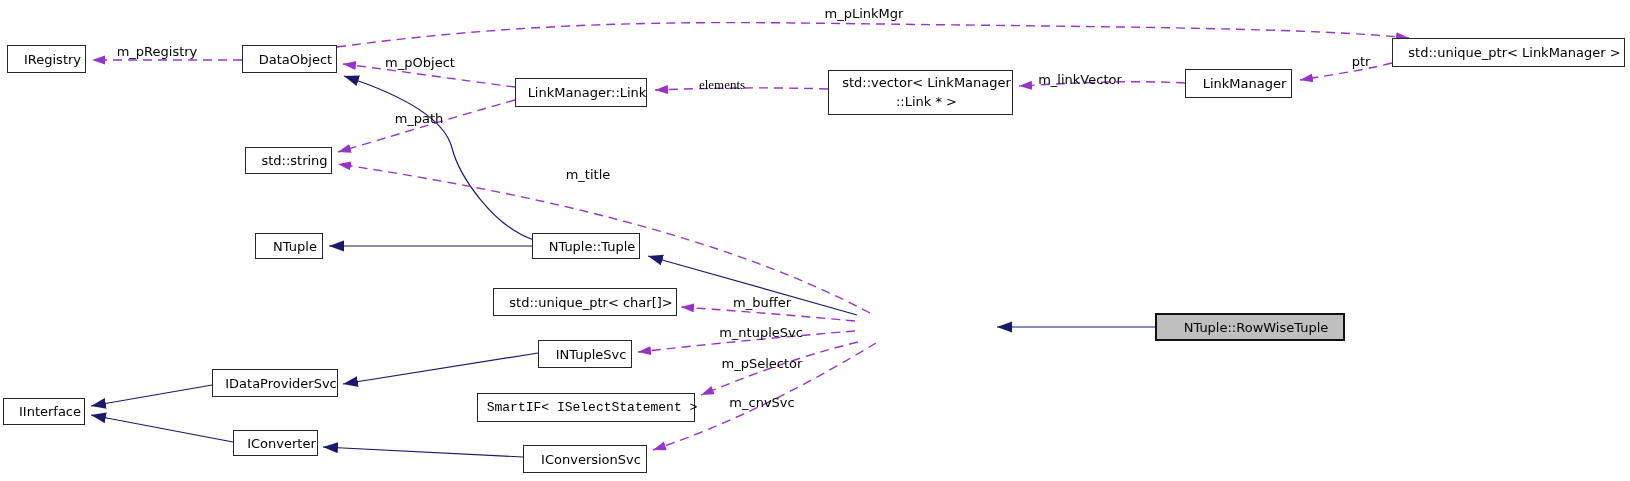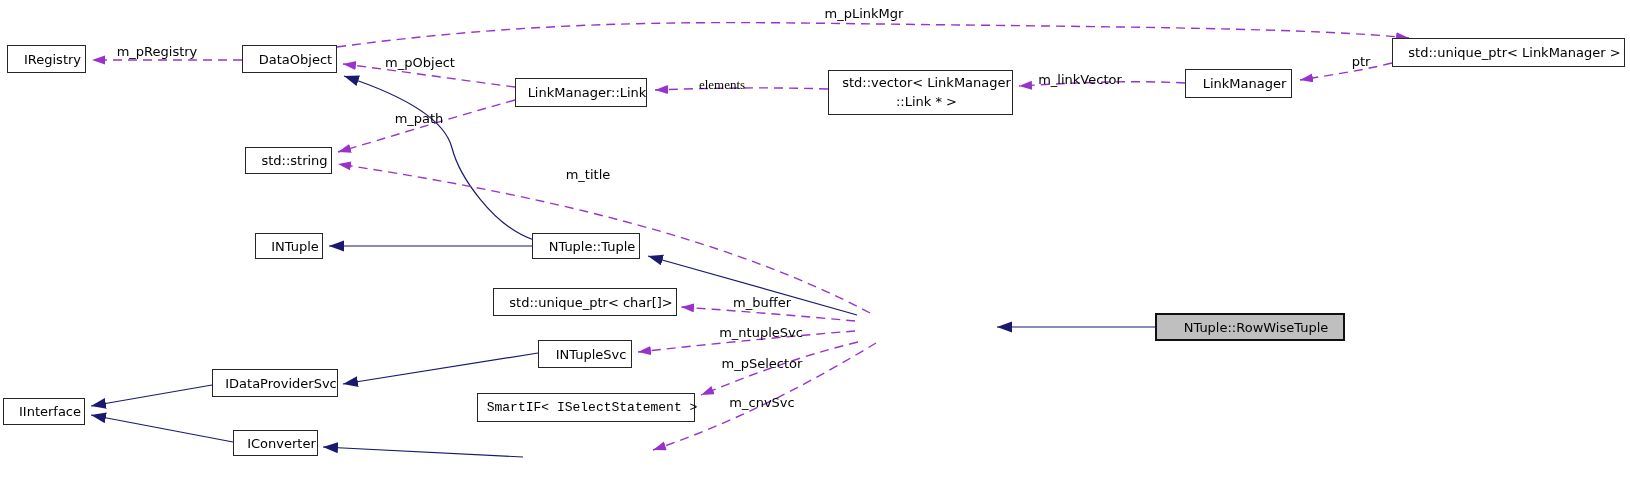--- a/index.html
+++ b/index.html
@@ -88,36 +88,39 @@
     <span>std::vector&lt; LinkManager</span>
     <span>::Link * &gt;</span>
   </div>
   <div class="node" style="left:1185px;top:69px;width:107px;height:29px;">
       <span>LinkManager</span>
     </div>
   <div class="node" style="left:1392px;top:38px;width:233px;height:29px;">
       <span>std::unique_ptr&lt; LinkManager &gt;</span>
     </div>
   <div class="node" style="left:255px;top:233px;width:68px;height:26px;">
-      <span>INTuple</span>
+      <span>NTuple</span>
     </div>
   <div class="node" style="left:532px;top:233px;width:108px;height:26px;">
       <span>NTuple::Tuple</span>
     </div>
   <div class="node" style="left:493px;top:288px;width:184px;height:28px;">
       <span>std::unique_ptr&lt; char[]&gt;</span>
     </div>
   <div class="node highlight" style="left:1155px;top:313px;width:190px;height:28px;">
       <span>NTuple::RowWiseTuple</span>
     </div>
   <div class="node" style="left:538px;top:340px;width:94px;height:28px;">
       <span>INTupleSvc</span>
     </div>
   <div class="node" style="left:477px;top:393px;width:218px;height:29px;font-family:Liberation Mono, monospace;">
       <span>SmartIF&lt; ISelectStatement &gt;</span>
+    </div>
+  <div class="node" style="left:523px;top:445px;width:124px;height:28px;">
+      <span>IConversionSvc</span>
     </div>
   <div class="node" style="left:212px;top:369px;width:126px;height:28px;">
       <span>IDataProviderSvc</span>
     </div>
   <div class="node" style="left:233px;top:430px;width:85px;height:26px;">
       <span>IConverter</span>
     </div>
   <div class="node" style="left:3px;top:398px;width:82px;height:27px;">
       <span>IInterface</span>
     </div>

